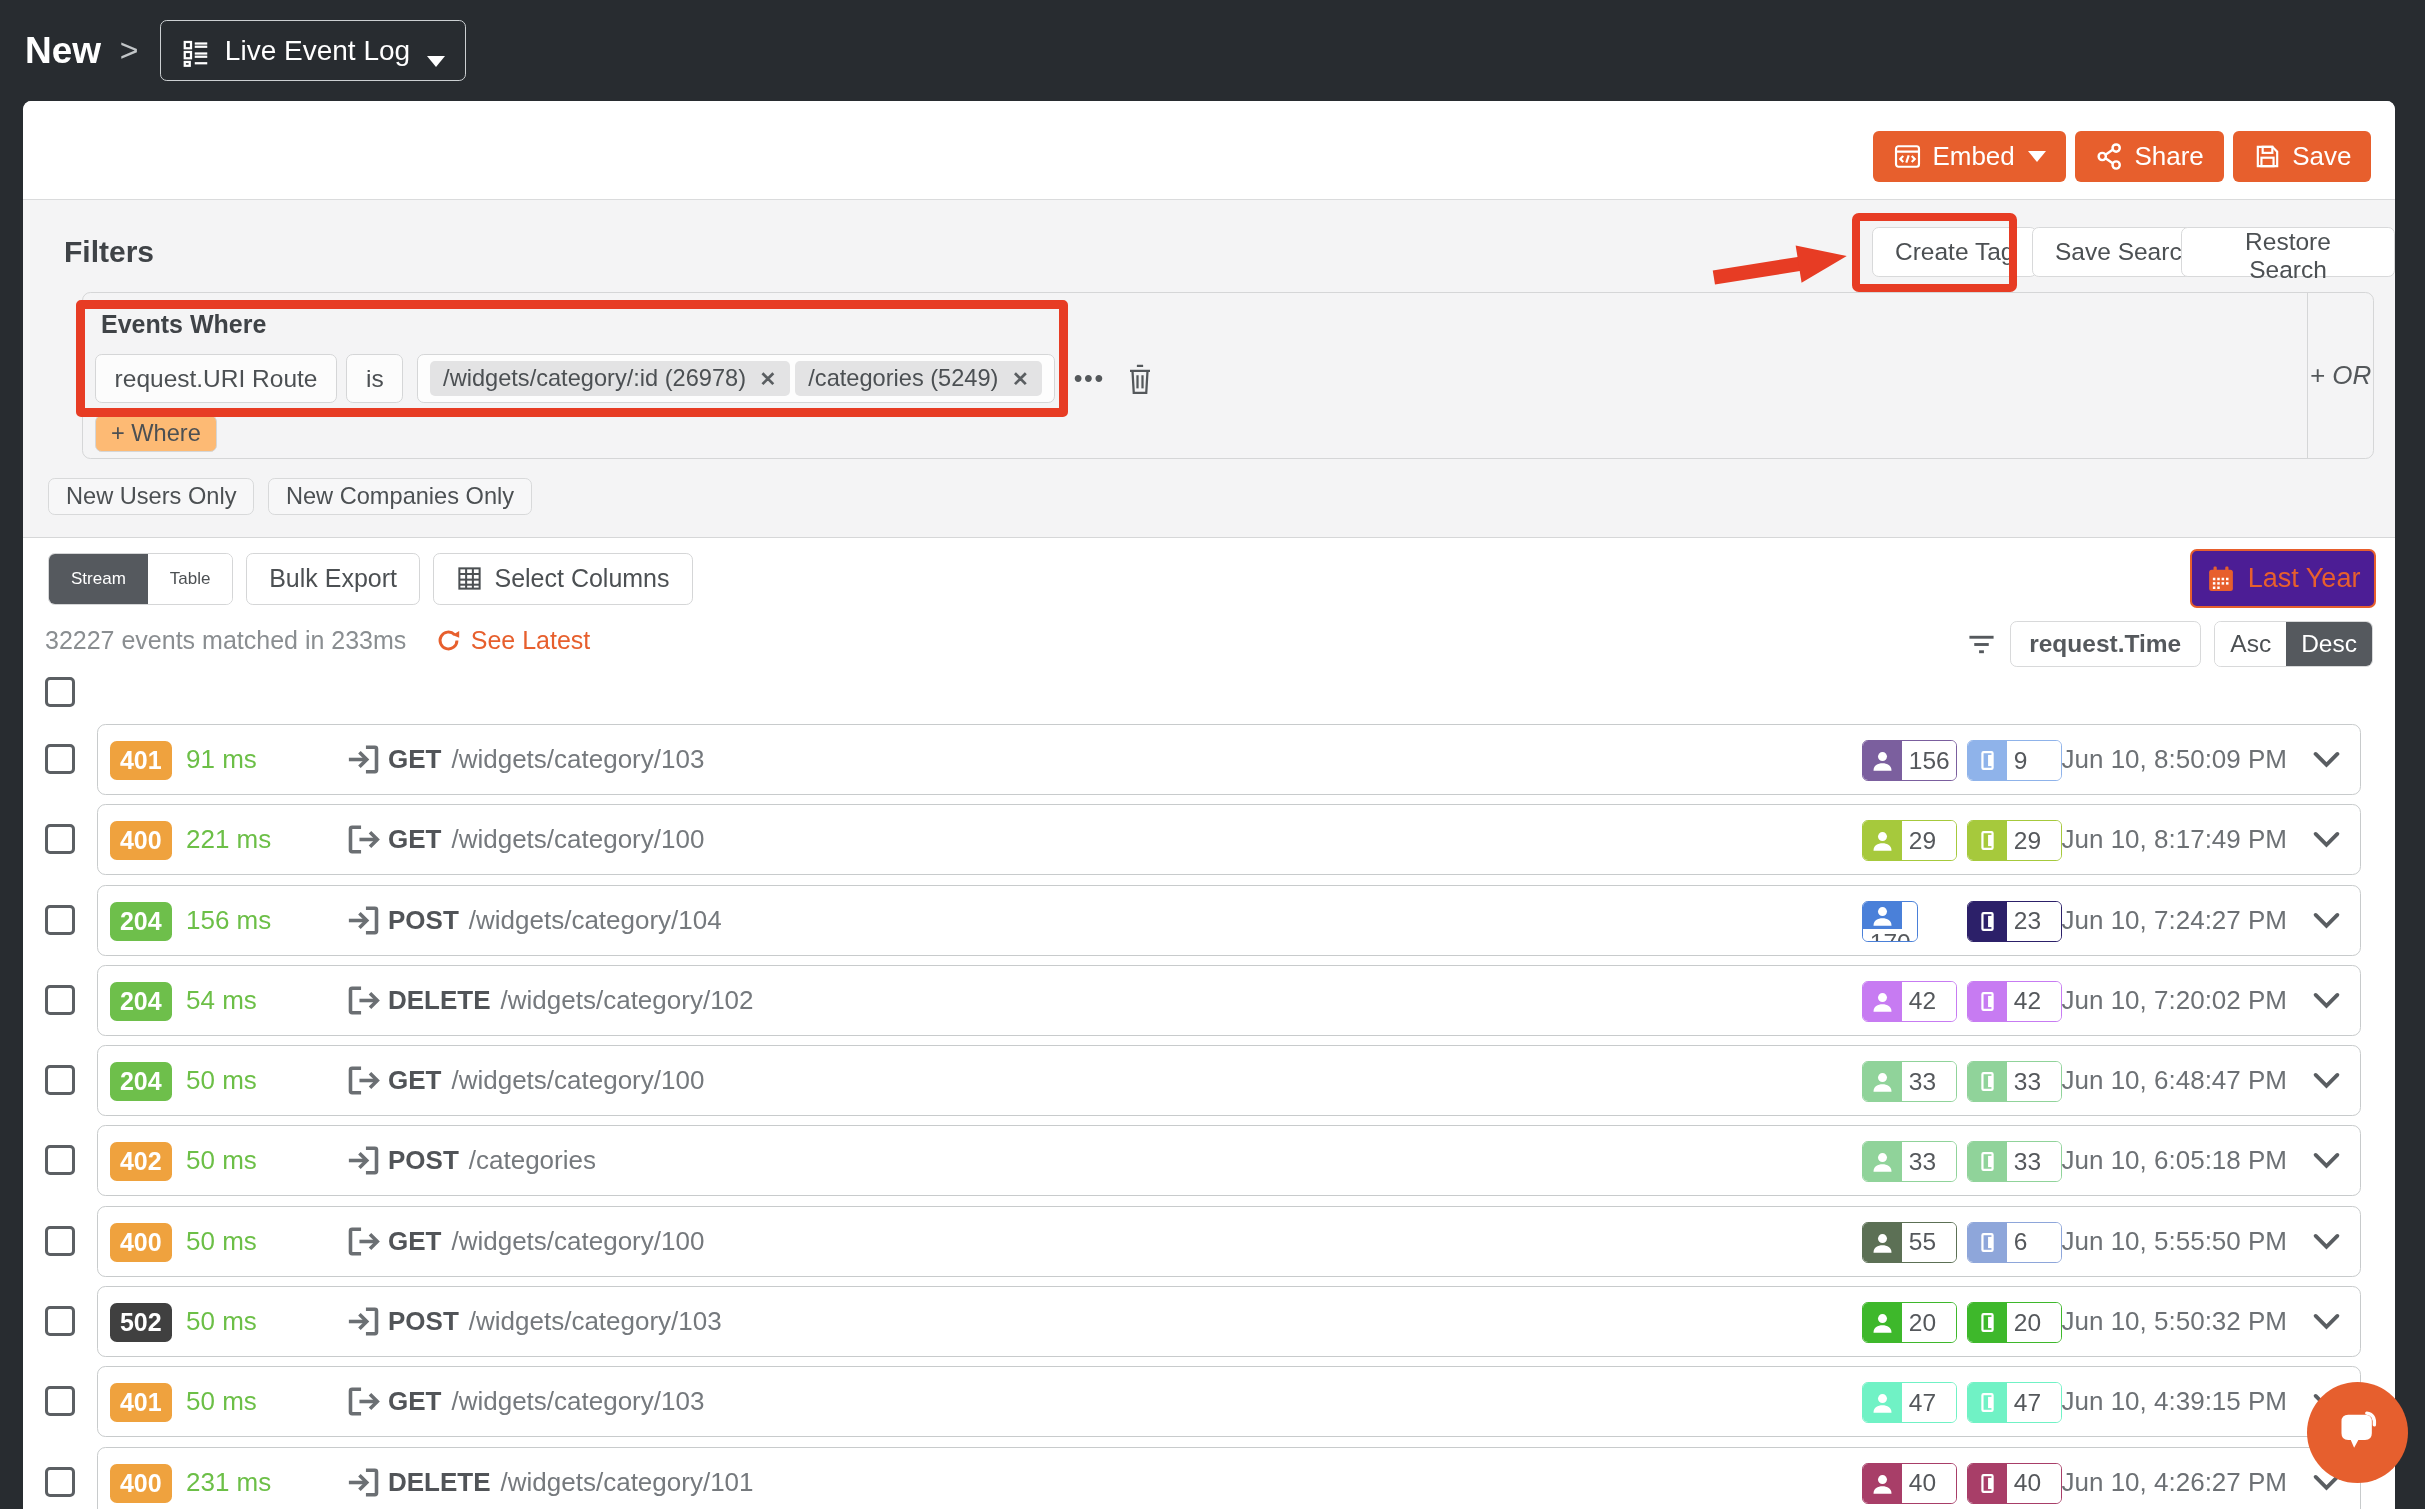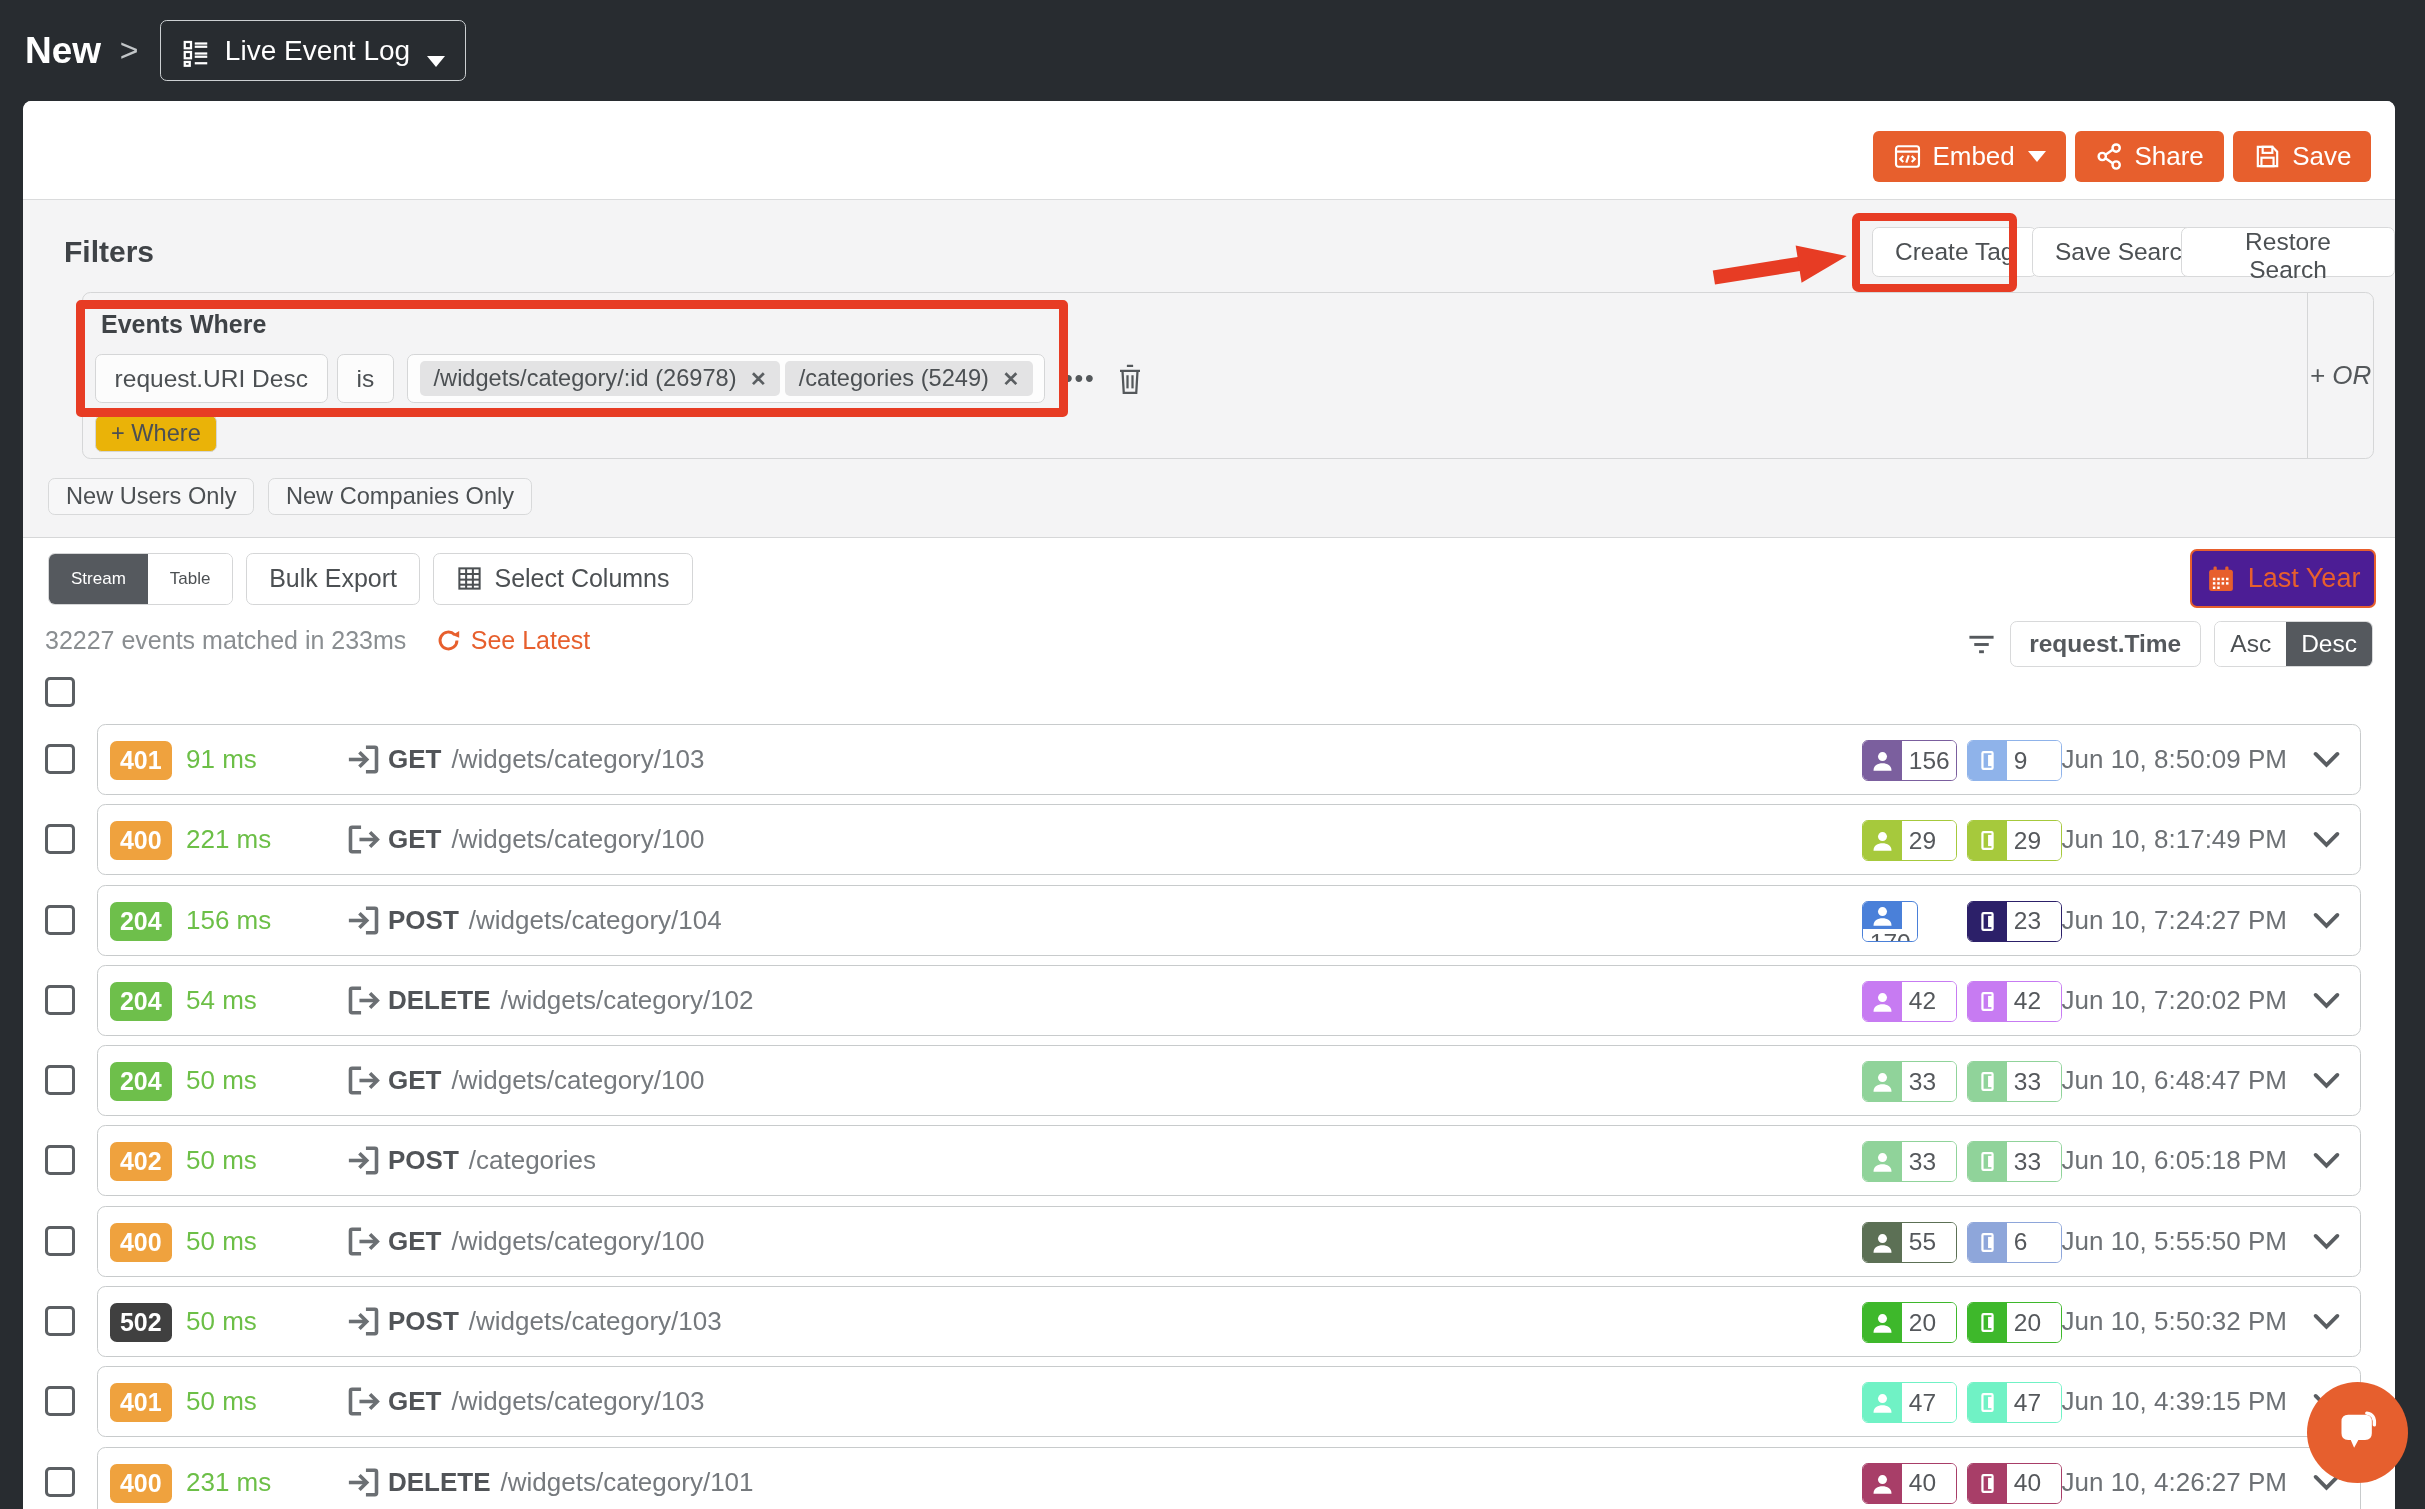--- a/index.html
+++ b/index.html
@@ -46,21 +46,21 @@
   .field-btn { margin-right:9.3px; }
   .op-btn { margin-right:13.5px; }
   .values-box { background:#fdfdfd; border:1.7px solid #d5d6d7; border-radius:6.8px; height:49px;
                 display:flex; align-items:center; padding:0 11.8px; gap:5px; }
   .tag-chip { background:#e3e3e4; border-radius:5px; height:35px; display:flex; align-items:center;
               gap:13.5px; padding:0 13.5px; font-size:23.6px; color:#4c5053; cursor:default; }
   .tag-x { font-size:20px; color:#5a5e61; font-weight:bold; cursor:pointer; }
   .more-dots { font-size:25px; color:#54585b; letter-spacing:1.7px; margin-left:18.6px; cursor:pointer; }
   .trash-btn { margin-left:20px; cursor:pointer; background:none; border:none; }
   .where-btn { position:absolute; left:72px; top:215px; height:37px; padding:0 15px; font-size:23.6px;
-               background:#eab308; border:1.7px solid #d5d6d7; border-radius:6.8px; color:#4c5053; cursor:pointer; }
+               background:#fdba74; border:1.7px solid #d5d6d7; border-radius:6.8px; color:#4c5053; cursor:pointer; }
   .chips-row { position:absolute; left:25px; top:278px; display:flex; gap:13.5px; }
   .chip-btn { height:37px; padding:0 17px; font-size:23.6px; background:#f7f7f8; border:1.7px solid #d8d9da;
               border-radius:6.8px; color:#4c5053; cursor:pointer; }
 
   
   .anno { position:absolute; pointer-events:none; z-index:6; }
   .anno-box-tag { left:1829px; top:12.7px; width:165px; height:79px; border:8.4px solid #e73c24; border-radius:6.8px; }
   .anno-box-filter { left:53px; top:100px; width:992px; height:117px; border:9.3px solid #e73c24; border-radius:5px; }
   .anno-arrow { left:1688px; top:34px; width:143px; height:61px; }
 
@@ -185,21 +185,21 @@
     <button class="btn-plain save-search">Save Search</button>
     <button class="btn-plain restore-search">Restore Search</button>
 
     <div class="filter-box">
       <div class="or-cell">+ OR</div>
     </div>
 
     <div class="events-where-label">Events Where</div>
 
     <div class="cond-row">
-      <button class="cond-btn field-btn">request.URI Desc</button>
+      <button class="cond-btn field-btn">request.URI Route</button>
       <button class="cond-btn op-btn">is</button>
       <div class="values-box">
         <span class="tag-chip">
           <span>/widgets/category/:id (26978)</span>
           <span class="tag-x">✕</span>
         </span>
         <span class="tag-chip">
           <span>/categories (5249)</span>
           <span class="tag-x">✕</span>
         </span>

